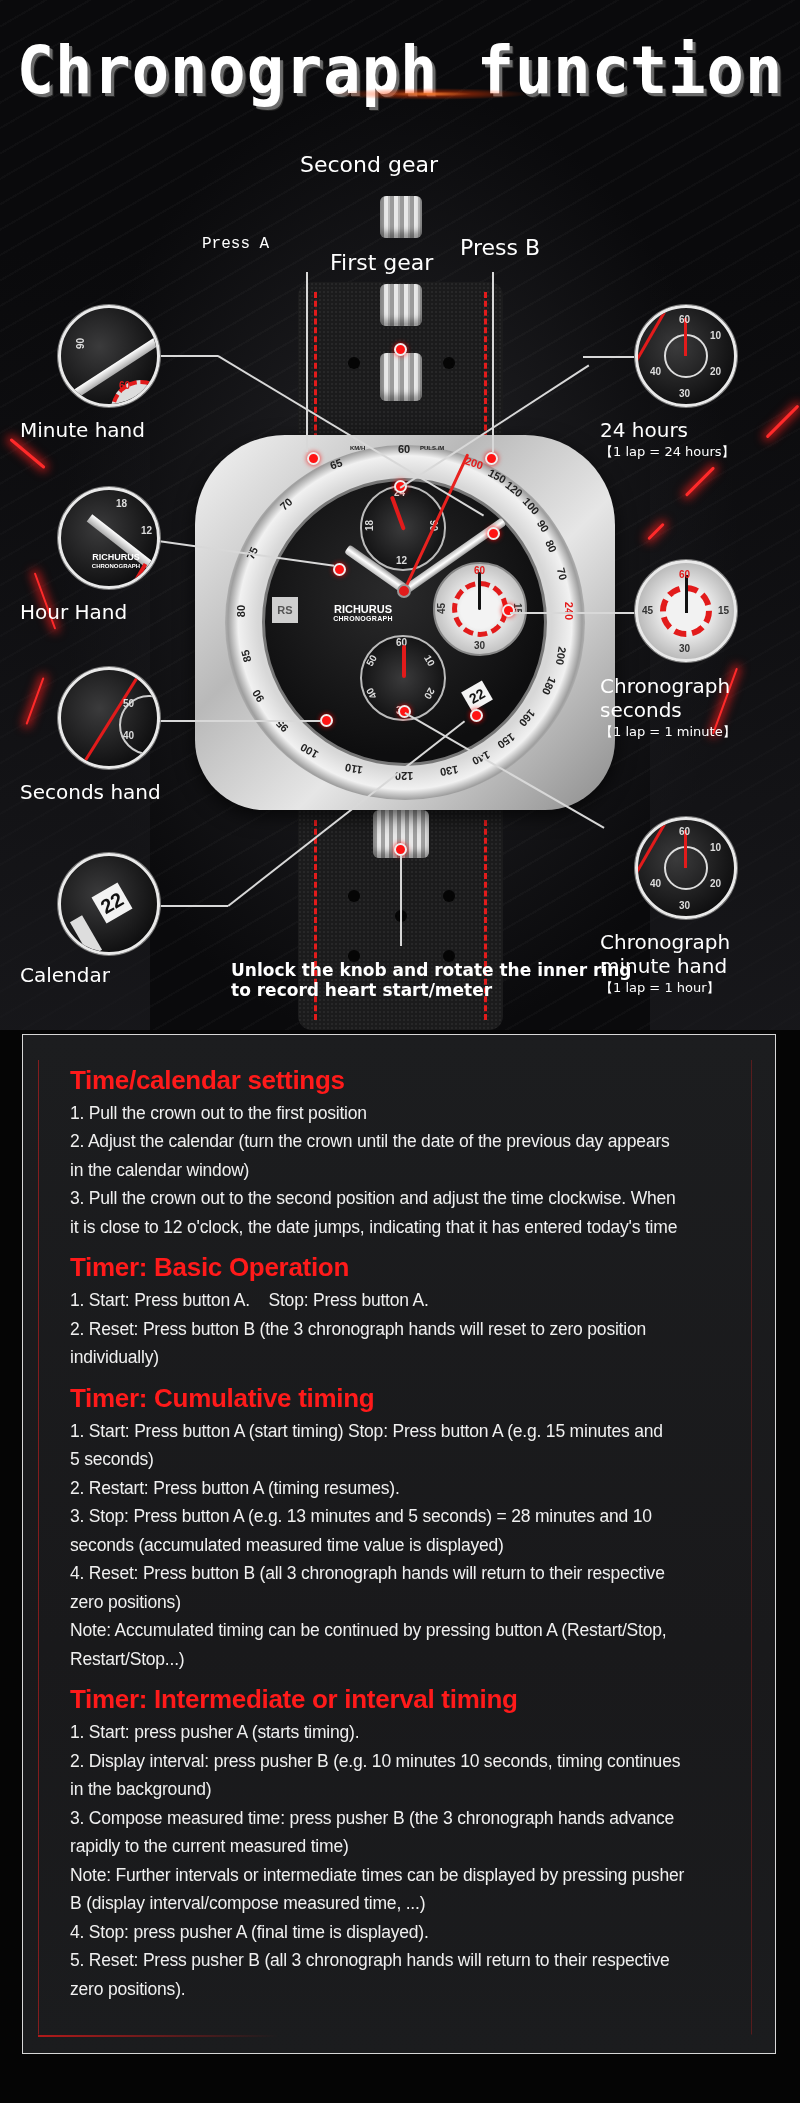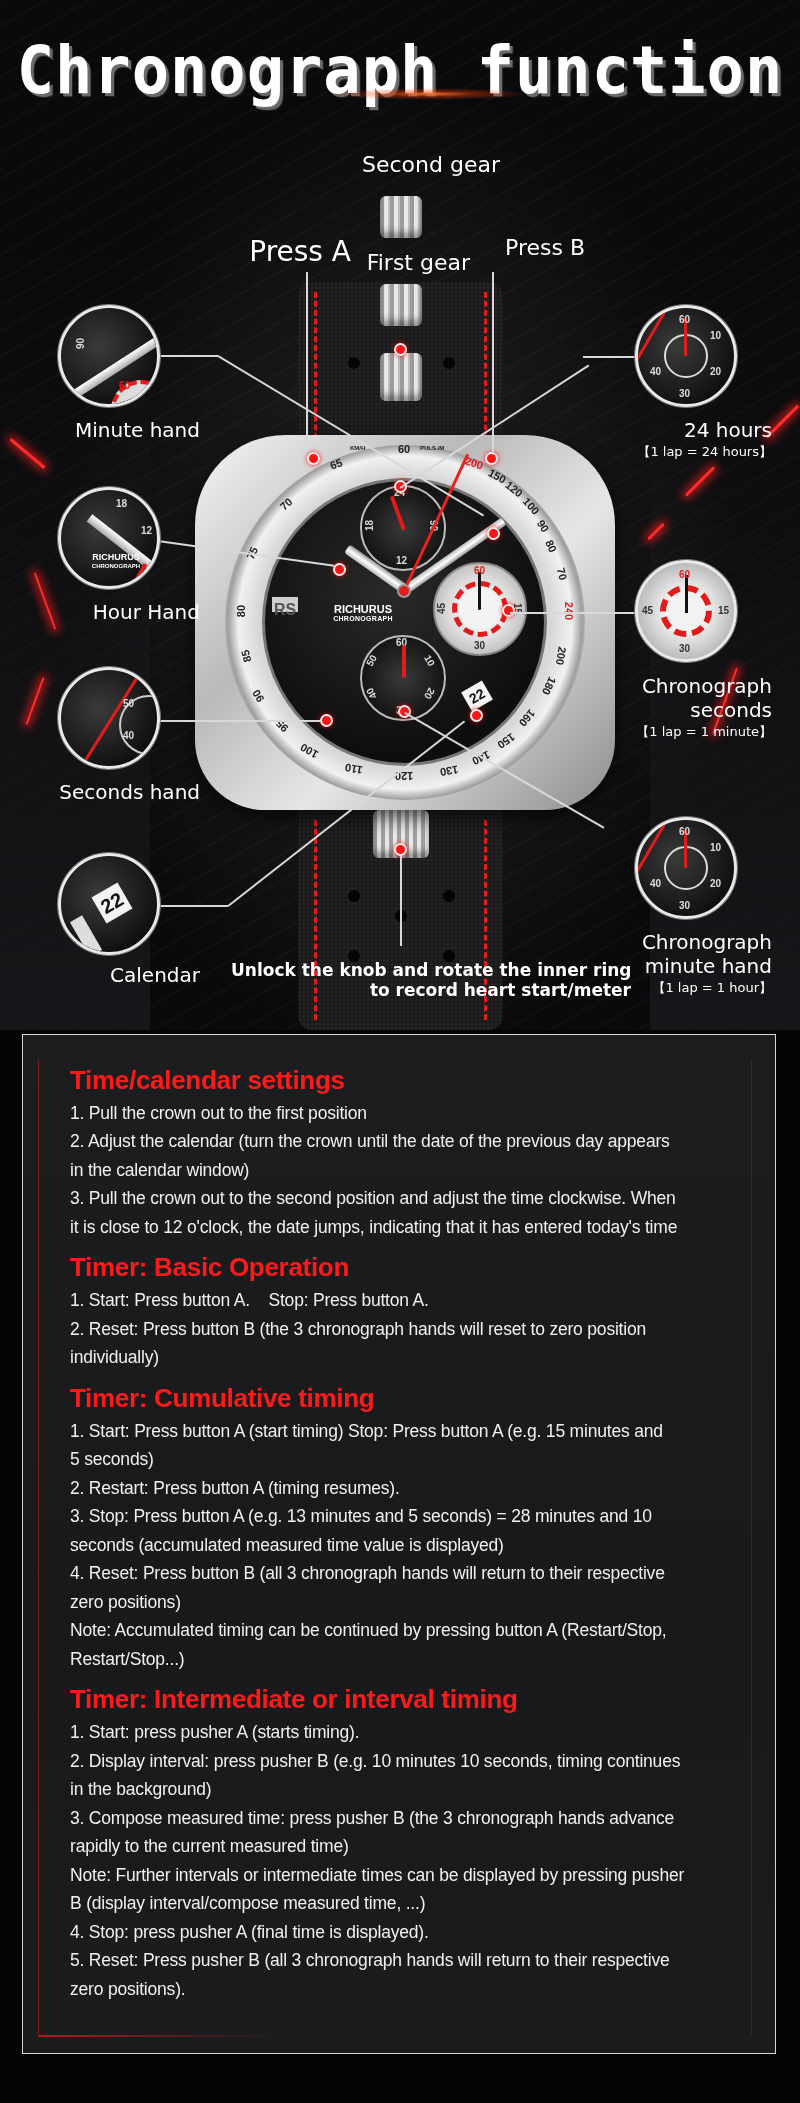--- a/index.html
+++ b/index.html
@@ -74,40 +74,40 @@
     background: radial-gradient(circle, #3a3a3b, #151516 70%);
     border: 2px solid #bbb;
   }
   .subdial.silver {
     background: radial-gradient(circle, #f3f3f3 30%, #b8b8b8 80%);
     border: 2px solid #888;
   }
   .hand { position: absolute; transform-origin: 50% 100%; border-radius: 3px; }
   .brand { position: absolute; left: 318px; top: 603px; width: 90px; text-align: center; font-size: 11px; font-weight: bold; color: #fff; }
   .brand .sub { font-size: 7px; font-weight: bold; letter-spacing: 0.3px; }
-  .logo-box { position: absolute; left: 272px; top: 597px; width: 26px; height: 15px; background: #cfcfcf; color: #555; font-size: 16px; font-weight: bold; text-align: center; line-height: 26px; }
+  .logo-box { position: absolute; left: 272px; top: 597px; width: 26px; height: 26px; background: #cfcfcf; color: #555; font-size: 11px; font-weight: bold; text-align: center; line-height: 26px; }
   .date-win { position: absolute; left: 465px; top: 685px; width: 24px; height: 22px; background: #f4f4f4; color: #111; font-size: 14px; font-weight: bold; text-align: center; line-height: 22px; transform: rotate(-30deg); }
   .scale-num { position: absolute; font-size: 11px; font-weight: bold; color: #222; }
   .scale-num.red { color: #e21b1b; }
   .sub-num { position: absolute; font-size: 10px; font-weight: bold; color: #ddd; }
   .sub-num.dark { color: #333; }
   .sub-num.red { color: #e21b1b; }
 
   
   .callout-circle {
     position: absolute; width: 102px; height: 102px; border-radius: 50%;
     border: 3px solid #e9e9e9; overflow: hidden;
     background: radial-gradient(circle at 40% 40%, #3b3b3c, #0f0f10 75%);
     box-shadow: 0 0 0 1px #777;
   }
   .callout-circle.silver { background: radial-gradient(circle, #f2f2f2 30%, #a8a8a8 85%); }
   .line { position: absolute; background: #d8d8d8; height: 1.5px; transform-origin: 0 50%; }
   .vline { position: absolute; background: #d8d8d8; width: 1.5px; }
   .label {
-    position: absolute; text-align: right; color: #fff; font-size: 20px;
+    position: absolute; text-align: left; color: #fff; font-size: 20px;
     font-family: "DejaVu Sans", sans-serif; line-height: 1.2; white-space: nowrap;
   }
   .label .note { font-size: 13px; display: block; margin-top: 2px; }
   .red-dot { position: absolute; width: 13px; height: 13px; border-radius: 50%; background: #ff1414; border: 2px solid #eee; box-shadow: 0 0 5px rgba(255,0,0,0.9); }
 
   
   .panel {
     position: absolute; left: 22px; top: 1034px; width: 754px; height: 1020px;
     background: linear-gradient(180deg, #1c1d1f 0%, #19191b 60%, #1b1c1e 100%);
     border: 1.5px solid #d8d8d8;
@@ -343,21 +343,21 @@
     <span class="sub-num" style="left:41px;top:80px;">30</span>
     <span class="sub-num" style="left:12px;top:58px;">40</span>
   </div>
   <div class="label" style="left:600px;top:930px;width:172px;">
     <span>Chronograph</span><br>
     <span>minute hand</span>
     <span class="note">【1 lap = 1 hour】</span>
   </div>
 
   <div class="label" style="left:300px;top:152px;width:200px;font-size:22px;">Second gear</div>
-  <div class="label" style="left:226px;top:235px;width:125px;font-size:28px;">Press A</div>
+  <div class="label" style="left:202px;top:235px;width:125px;font-size:16px;font-family:Liberation Mono, monospace;">Press A</div>
   <div class="label" style="left:330px;top:250px;width:140px;font-size:22px;">First gear</div>
   <div class="label" style="left:460px;top:235px;width:125px;font-size:22px;">Press B</div>
 
   <div class="label" style="left:200px;top:960px;width:400px;font-size:17px;font-weight:bold;margin-left:31px;">
     <span>Unlock the knob and rotate the inner ring</span><br>
     <span>to record heart start/meter</span>
   </div>
 </div>
 
 <div class="panel"></div>

